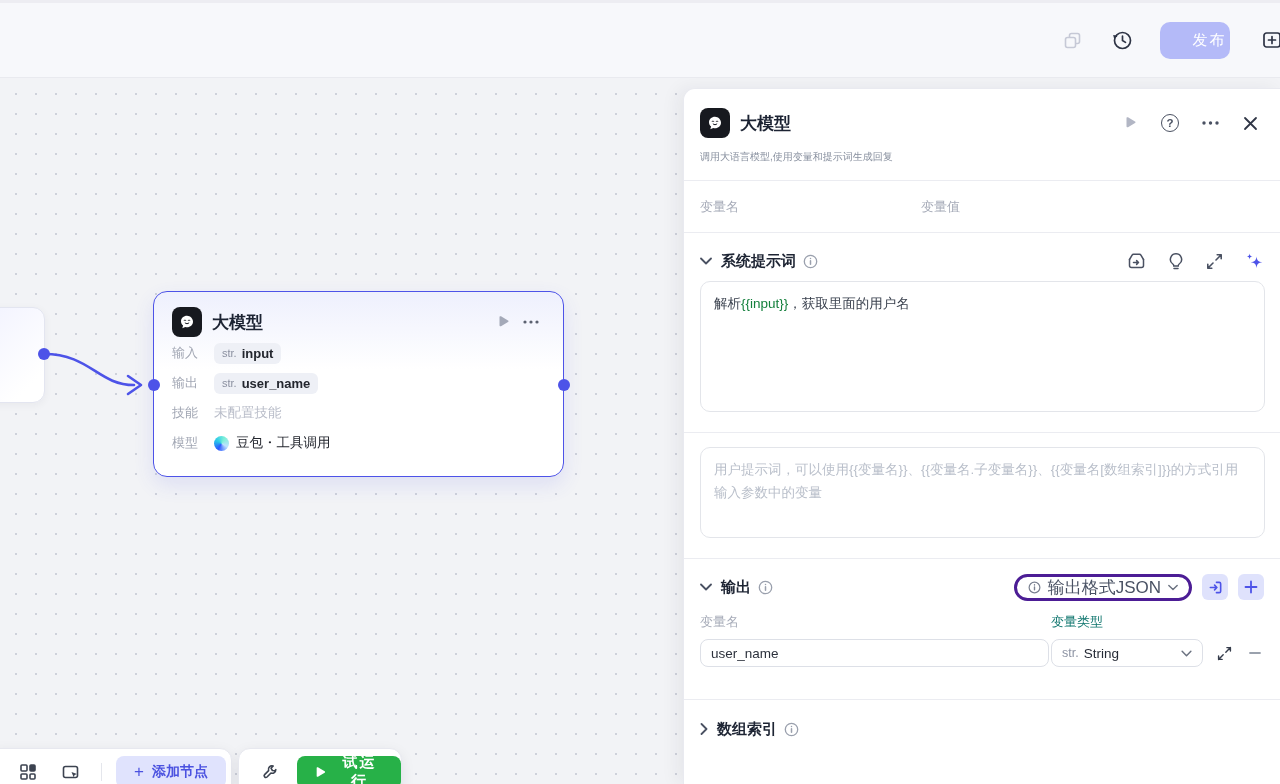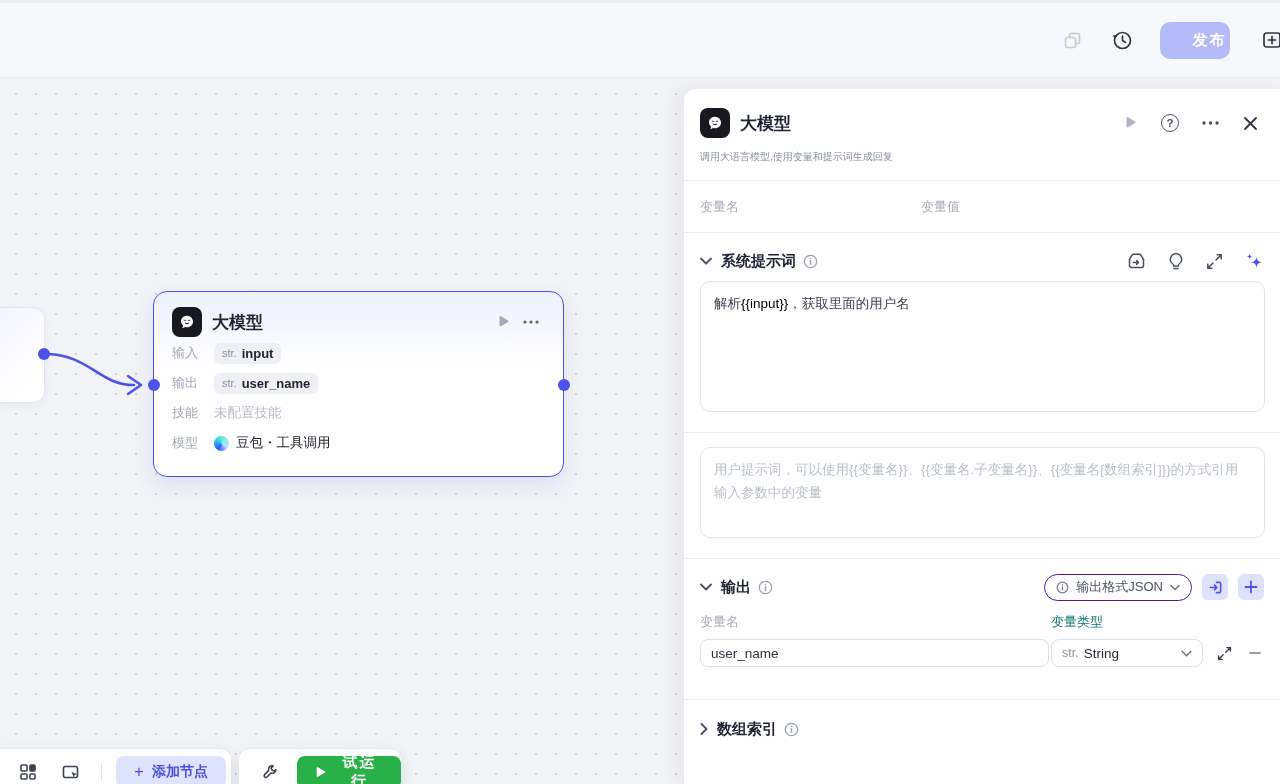--- a/index.html
+++ b/index.html
@@ -6,21 +6,21 @@
   html,body { width:1280px; height:784px; overflow:hidden; }
   body { font-family:"Liberation Sans","DejaVu Sans",sans-serif; color:#1d2129; background:#f2f3f6; }
   .app { position:relative; width:1280px; height:784px; overflow:hidden; }
 
   
   .topbar { position:absolute; left:0; top:0; width:1280px; height:78px;
             background:#f7f8fb; border-top:3px solid #ededf2; border-bottom:1px solid #e9eaef; z-index:30; }
   .topbar-right { position:absolute; right:0; top:0; height:100%; display:flex; align-items:center; gap:14px; padding-right:0; }
   .icon-btn { width:36px; height:36px; display:flex; align-items:center; justify-content:center; border-radius:8px; cursor:pointer; }
   .publish-btn { min-width:70px; height:37px; border:none; border-radius:10px; background:#b4baf8; color:#ffffff;
-                 font-size:15px; font-weight:700; letter-spacing:2px; cursor:pointer; margin-left:6px;
+                 font-size:15px; font-weight:400; letter-spacing:2px; cursor:pointer; margin-left:6px;
                  font-family:"Liberation Sans","DejaVu Sans",sans-serif;padding-left:29px; }
   .topbar-cut-icon { margin-left:10px; margin-right:-10px; }
 
   
   .canvas { position:absolute; left:0; top:78px; width:683px; height:706px;
             background:#f2f3f6;
             background-image:radial-gradient(circle,#ced1da 1.1px,transparent 1.3px);
             background-size:20px 20px; background-position:6px 6px; overflow:hidden; }
 
   .ghost-node { position:absolute; left:-16px; top:229px; width:61px; height:96px;
@@ -81,30 +81,30 @@
 
   .section { padding:14px 16px 20px 16px; border-bottom:1px solid #ebecf1; }
   .sec-head { display:flex; align-items:center; height:28px; margin-bottom:6px; }
   .sec-title { font-size:15px; font-weight:700; color:#1d2433; margin:0 7px 0 9px; }
   .sec-head .grow { flex:1; }
   .sec-icons { display:flex; align-items:center; gap:22px; color:#4a5162; }
 
   .prompt-box { width:565px; border:1px solid #e3e5ea; border-radius:10px; background:#fff; padding:11px 13px;
                 font-size:13.5px; line-height:1.65; color:#3a414e; cursor:text; }
   .sys-box { height:131px; }
-  .var-token { color:#000000;text-align:center; }
+  .var-token { color:#15803d;text-align:center; }
   .user-box { height:91px; width:565px; border:1px solid #e3e5ea; border-radius:10px; padding:11px 13px;
               font-family:"Liberation Sans","DejaVu Sans",sans-serif; font-size:13.5px; line-height:1.7;
               color:#3a414e; resize:none; outline:none; display:block; }
   .user-box::placeholder { color:#b9bfca; }
 
   .out-section { padding-bottom:32px; }
   .out-head-right { display:flex; align-items:center; gap:10px; }
-  .format-pill { display:flex; align-items:center; gap:7px; height:27px; padding:0 11px; border:1px solid #4c1d95;
-                 border-radius:14px; background:#fff; color:#4a5264; font-size:13px; cursor:pointer; }
+  .format-pill { display:flex; align-items:center; gap:7px; height:27px; padding:0 11px; border:3px solid #4c1d95;
+                 border-radius:14px; background:#fff; color:#4a5264; font-size:17px; cursor:pointer; }
   .sq-btn { width:26px; height:26px; border:none; border-radius:6px; background:#dfe2fc; color:#4d53e8;
             display:flex; align-items:center; justify-content:center; cursor:pointer; }
   .out-cols { display:flex; margin:12px 0 8px 0; }
   .out-col-name { width:351px; font-size:13px; color:#a6abb8; }
   .out-col-type { font-size:13px; color:#0f766e; }
   .out-row { display:flex; align-items:center; }
   .out-input { width:349px; height:28px; border:1px solid #dde0e7; border-radius:8px; padding:0 10px;
                font-size:13.5px; color:#2c313c; outline:none; font-family:"Liberation Sans","DejaVu Sans",sans-serif; }
   .type-select { margin-left:2px; width:152px; height:28px; border:1px solid #dde0e7; border-radius:8px;
                  display:flex; align-items:center; padding:0 10px; gap:5px; cursor:pointer; background:#fff; }

